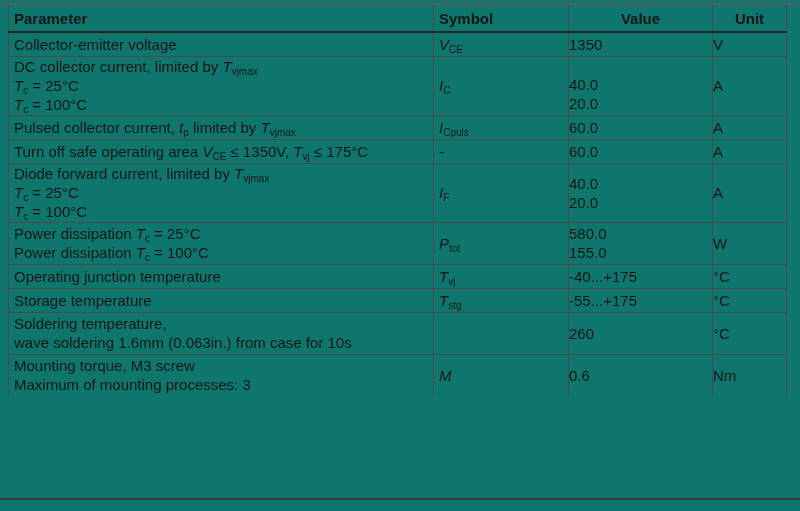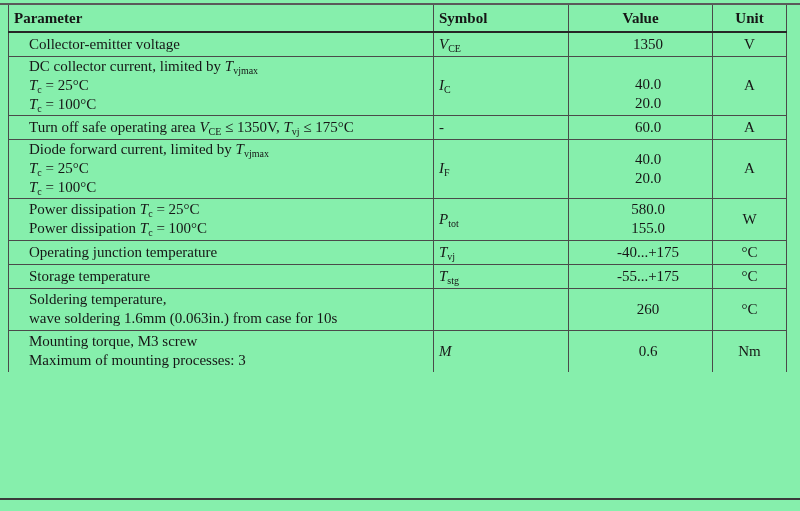--- a/index.html
+++ b/index.html
@@ -1,19 +1,19 @@
 <!DOCTYPE html>
 <html><head>
 <meta charset="utf-8">
 <style>
   html,body { margin:0; padding:0; background:#ffffff; }
   .page {
     position:relative; width:800px; height:511px; overflow:hidden;
-    background:#86efac; color:#161616;
-    font-family:Liberation Serif, serif;
+    background:#0f766e; color:#161616;
+    font-family:Liberation Sans, sans-serif;
   }
   .rule-top    { position:absolute; left:0; top:3px;   width:800px; height:2px; background:#5a5a5a; }
   .rule-bottom { position:absolute; left:0; top:498px; width:800px; height:2px; background:#3a3a3a; }
 
   table.ratings {
     position:absolute; left:8px; top:5px; width:778px;
     border-collapse:collapse; table-layout:fixed;
   }
   col.c-param  { width:425px; }
   col.c-symbol { width:135px; }
@@ -24,27 +24,27 @@
   th {
     border-top:none; border-bottom:2px solid #262626;
     height:26px; font-size:15px; font-weight:bold; vertical-align:middle;
   }
   th.t-left   { text-align:left; padding:0 0 0 5px; }
   th.t-center { text-align:center; padding:0; }
 
   td { font-size:15px; vertical-align:middle; padding:0; }
   td.param  { padding-left:5px; }
   td.symbol { padding-left:5px; }
-  td.value, td.unit { text-align:center; }
+  td.value, td.unit { text-align:left; }
 
   tr.lines-1 { height:24px; }
   tr.lines-2 { height:42px; }
   tr.lines-3 { height:59px; }
 
-  .pline, .vline { line-height:19px; white-space:nowrap;margin-left:15px; }
+  .pline, .vline { line-height:19px; white-space:nowrap; }
 
   i { font-style:italic; }
   sub { font-size:10px; vertical-align:-3px; line-height:0; }
   sup { font-size:10px; vertical-align:5px;  line-height:0; }
 
   tbody tr:last-child td { border-bottom:none; }
 
   
   tbody tr:nth-child(2) td.value,
   tbody tr:nth-child(6) td.value { vertical-align:bottom; padding-bottom:2px; }
@@ -88,20 +88,30 @@
         <tr class="lines-3">
           <td class="param">
             <div class="pline">DC collector current, limited by <i>T</i><sub>vjmax</sub></div>
             <div class="pline"><i>T</i><sub>c</sub> = 25°C</div>
             <div class="pline"><i>T</i><sub>c</sub> = 100°C</div>
           </td>
           <td class="symbol"><i>I</i><sub>C</sub></td>
           <td class="value">
             <div class="vline">40.0</div>
             <div class="vline">20.0</div>
+          </td>
+          <td class="unit">A</td>
+        </tr>
+        <tr class="lines-1">
+          <td class="param">
+            <div class="pline">Pulsed collector current, <i>t</i><sub>p</sub> limited by <i>T</i><sub>vjmax</sub></div>
+          </td>
+          <td class="symbol"><i>I</i><sub>Cpuls</sub></td>
+          <td class="value">
+            <div class="vline">60.0</div>
           </td>
           <td class="unit">A</td>
         </tr>
         <tr class="lines-1">
           <td class="param">
             <div class="pline">Turn off safe operating area <i>V</i><sub>CE</sub> ≤ 1350V, <i>T</i><sub>vj</sub> ≤ 175°C</div>
           </td>
           <td class="symbol">-</td>
           <td class="value">
             <div class="vline">60.0</div>

